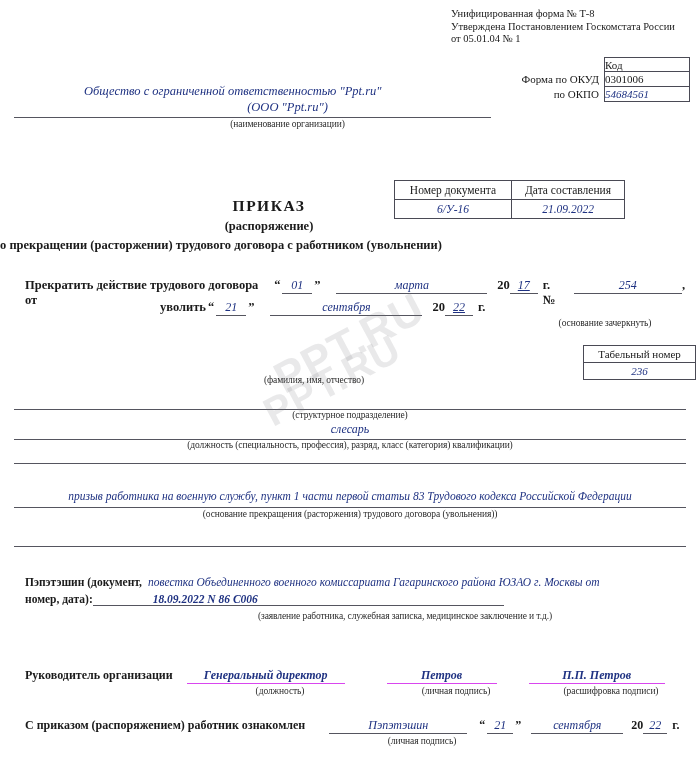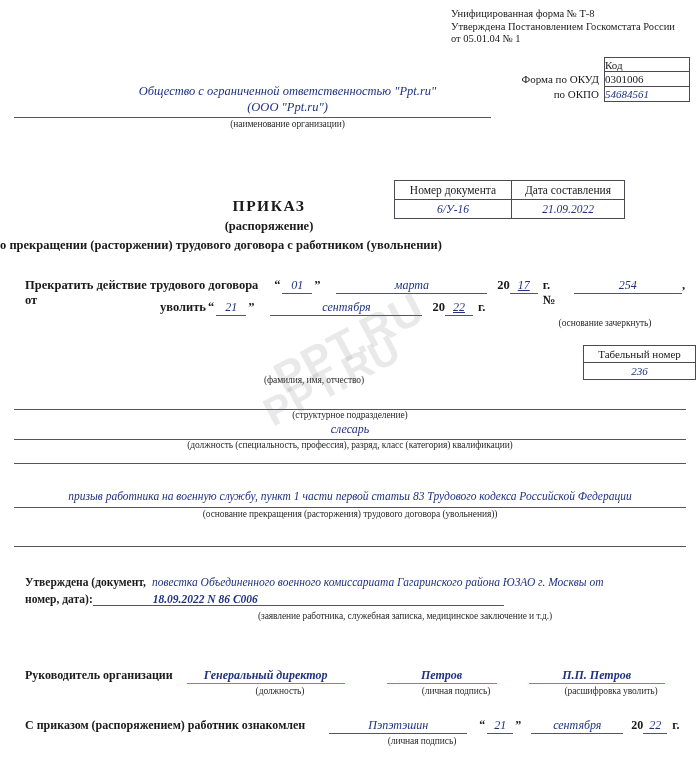--- a/index.html
+++ b/index.html
@@ -100,21 +100,21 @@
     border-top: 1px solid #4a4a55;
   }
   
   .org-wrap {
     position: absolute;
     left: 14px;
     top: 84px;
     width: 477px;
   }
   .org-line1 {
-    text-align: center;
+    text-align: left;
     font-size: 12.5px;
     padding-left: 70px;
   }
   .org-line2 {
     text-align: center;
     font-size: 12.5px;
     padding-left: 70px;
     margin-top: 1px;
   }
   .org-rule {
@@ -524,21 +524,21 @@
   <div class="blank-line-1"></div>
 
   <div class="ground-line">
     <span class="blue">призыв работника на военную службу, пункт 1 части первой статьи 83 Трудового кодекса Российской Федерации</span>
   </div>
   <div class="ground-cap cap">(основание прекращения (расторжения) трудового договора (увольнения))</div>
 
   <div class="blank-line-2"></div>
 
   <div class="basis-l1">
-    <span>Утверждена (документ,</span>
+    <span>Пэпэтэшин (документ,</span>
     <span style="width:6px;"></span>
     <span class="txt">повестка Объединенного военного комиссариата Гагаринского района ЮЗАО г. Москвы от</span>
   </div>
   <div class="basis-l2">
     <span>номер, дата):</span>
     <span class="basis-fill blue">18.09.2022 N 86 C006</span>
   </div>
   <div class="basis-cap cap">(заявление работника, служебная записка, медицинское заключение и т.д.)</div>
 
   <div class="sig-row">
@@ -549,21 +549,21 @@
     <span class="sig-fill sign blue">Петров</span>
     <span style="width:32px;"></span>
     <span class="sig-fill decode blue">П.П. Петров</span>
   </div>
   <div class="sig-caps">
     <span class="sp" style="width:176px;"></span>
     <span class="sp cap" style="width:158px;">(должность)</span>
     <span class="sp" style="width:42px;"></span>
     <span class="sp cap" style="width:110px;">(личная подпись)</span>
     <span class="sp" style="width:32px;"></span>
-    <span class="sp cap" style="width:136px;">(расшифровка уволить)</span>
+    <span class="sp cap" style="width:136px;">(расшифровка подписи)</span>
   </div>
 
   <div class="ack-row">
     <span>С приказом (распоряжением) работник ознакомлен</span>
     <span style="width:24px;"></span>
     <span class="ack-fill sign blue">Пэпэтэшин</span>
     <span style="width:10px;"></span>
     <span class="q">“</span>
     <span class="ack-fill day blue">21</span>
     <span class="q">”</span>

